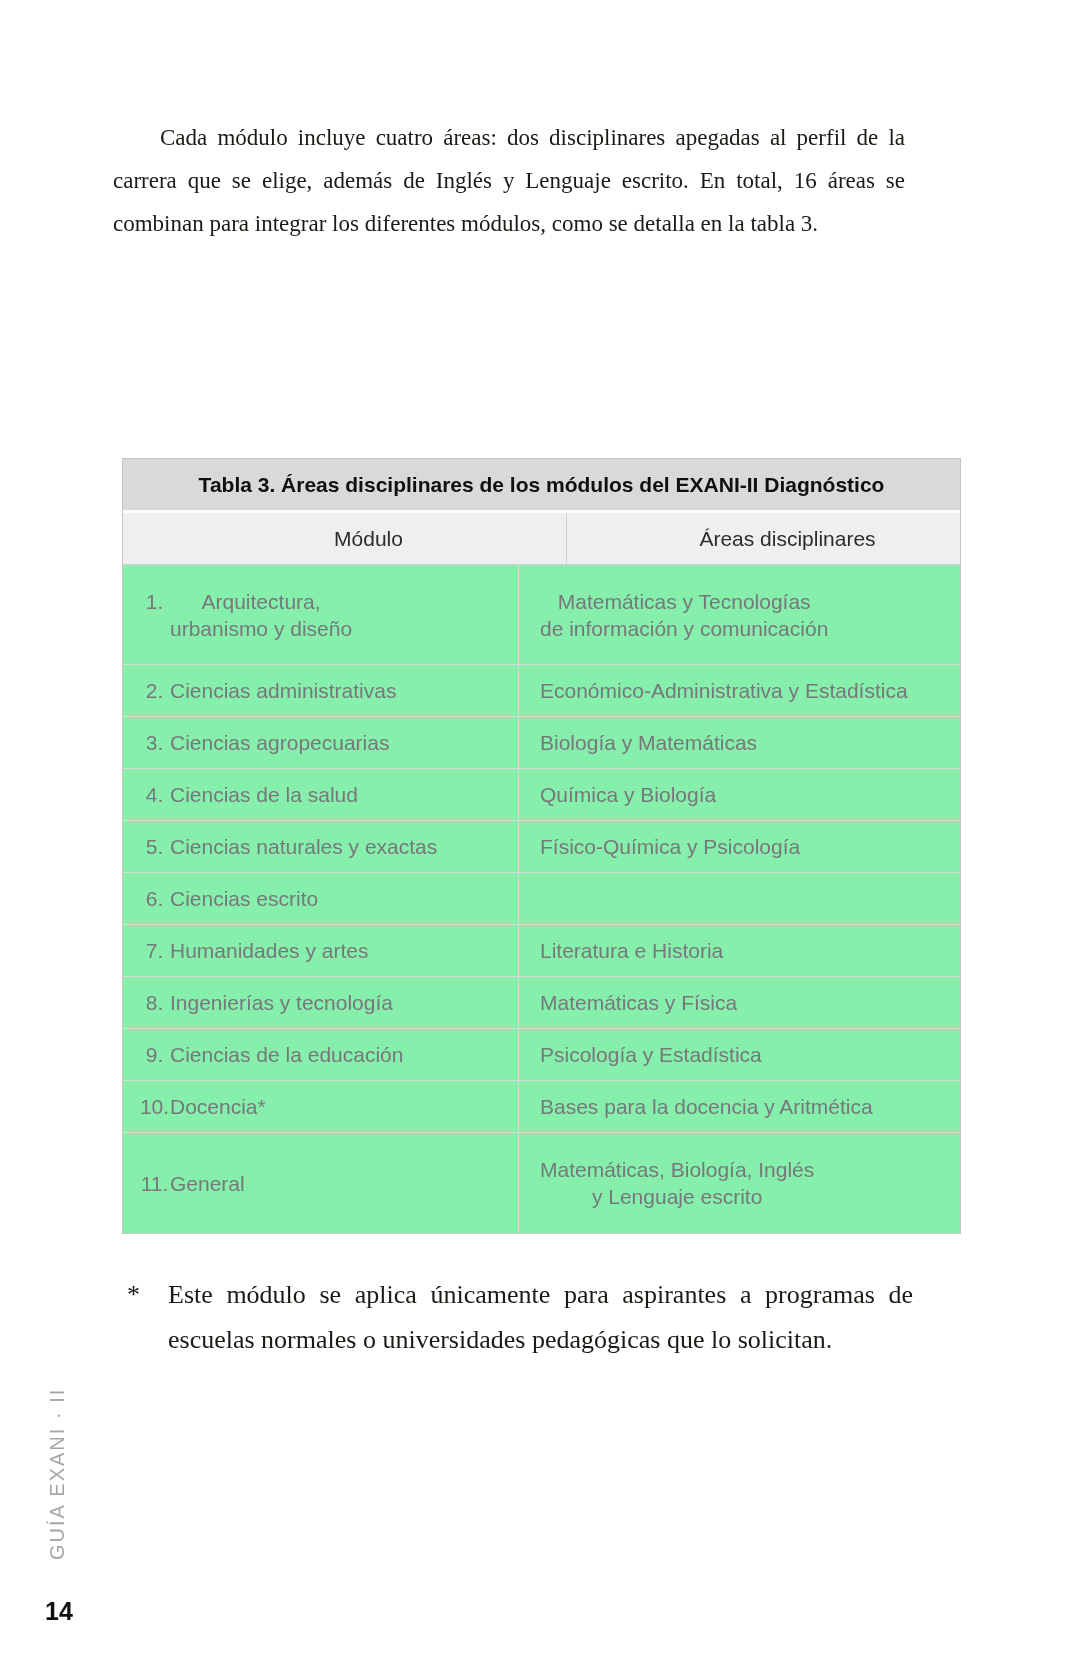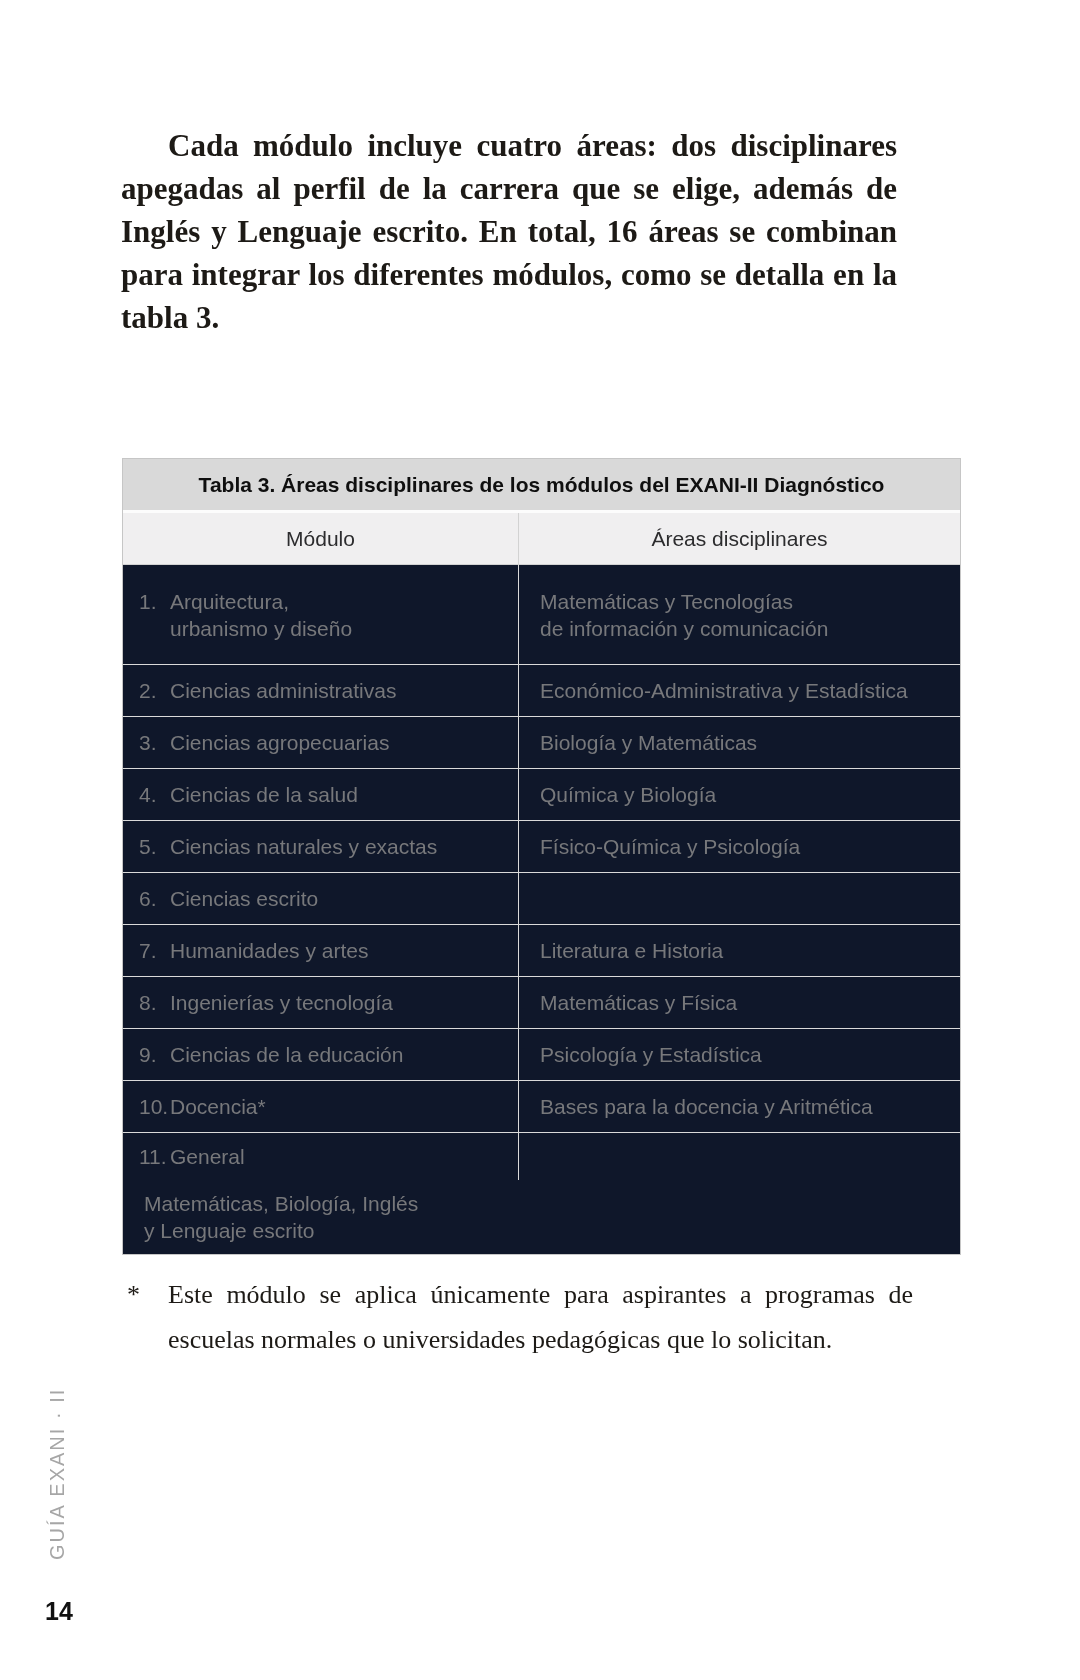--- a/index.html
+++ b/index.html
@@ -1,35 +1,35 @@
 <!DOCTYPE html>
 <html><head>
 <meta charset="utf-8">
 <style>
   html,body{margin:0;padding:0;background:#ffffff;}
   .page{position:relative;width:1080px;height:1680px;background:#ffffff;overflow:hidden;
         font-family:"Liberation Sans",sans-serif;}
 
   
   .body-text{position:absolute;left:113px;top:116px;width:792px;}
-  .body-text p{margin:8px;font-family:"Liberation Serif",serif;font-size:31px;line-height:43px;
-               color:#1d1a16;text-align:justify;text-indent:47px;font-weight:bold;}
+  .body-text p{margin:0;font-family:"Liberation Serif",serif;font-size:23px;line-height:43px;
+               color:#1d1a16;text-align:justify;text-indent:47px;}
 
   
   .tabla{position:absolute;left:122px;top:458px;width:839px;border:1px solid #c6c6c6;
-         box-sizing:border-box;background:#0f172a;}
+         box-sizing:border-box;background:#86efac;text-align:center;}
   .tabla-title{background:#d9d9d9;border-bottom:3px solid #fcfcfc;height:51px;
                display:flex;align-items:center;justify-content:center;
                font-size:21px;font-weight:bold;color:#0f0f0f;}
   .tabla-header{background:#f0eff0;display:flex;border-bottom:1px solid #d2d2d2;height:51px;}
-  .th{display:flex;align-items:center;justify-content:center;font-size:21px;color:#2c2c2e;}
+  .th{display:flex;align-items:center;justify-content:center;font-size:21px;color:#2c2c2e;margin-left:48px;}
   .th1{width:396px;border-right:1px solid #d2d2d2;box-sizing:border-box;}
   .th2{flex:1;}
   .row{display:flex;border-bottom:1px solid #dadada;min-height:52px;box-sizing:border-box;}
-  .row:last-child{border-bottom:none;flex-direction:column;}
+  .row:last-child{border-bottom:none;}
   .row.tall{min-height:100px;}
   .cell-mod{width:396px;border-right:1px solid #dadada;box-sizing:border-box;
             display:flex;align-items:center;padding:10px 8px 10px 16px;}
   .mod-group{display:flex;align-items:baseline;}
   .num{flex:0 0 31px;font-size:21px;line-height:27px;color:#77787b;}
   .mod-text{font-size:21px;line-height:27px;color:#77787b;white-space:pre-line;}
   .cell-areas{flex:1;display:flex;align-items:center;padding:10px 8px 10px 21px;box-sizing:border-box;}
   .areas-text{font-size:21px;line-height:27px;color:#77787b;white-space:pre-line;}
 
   

